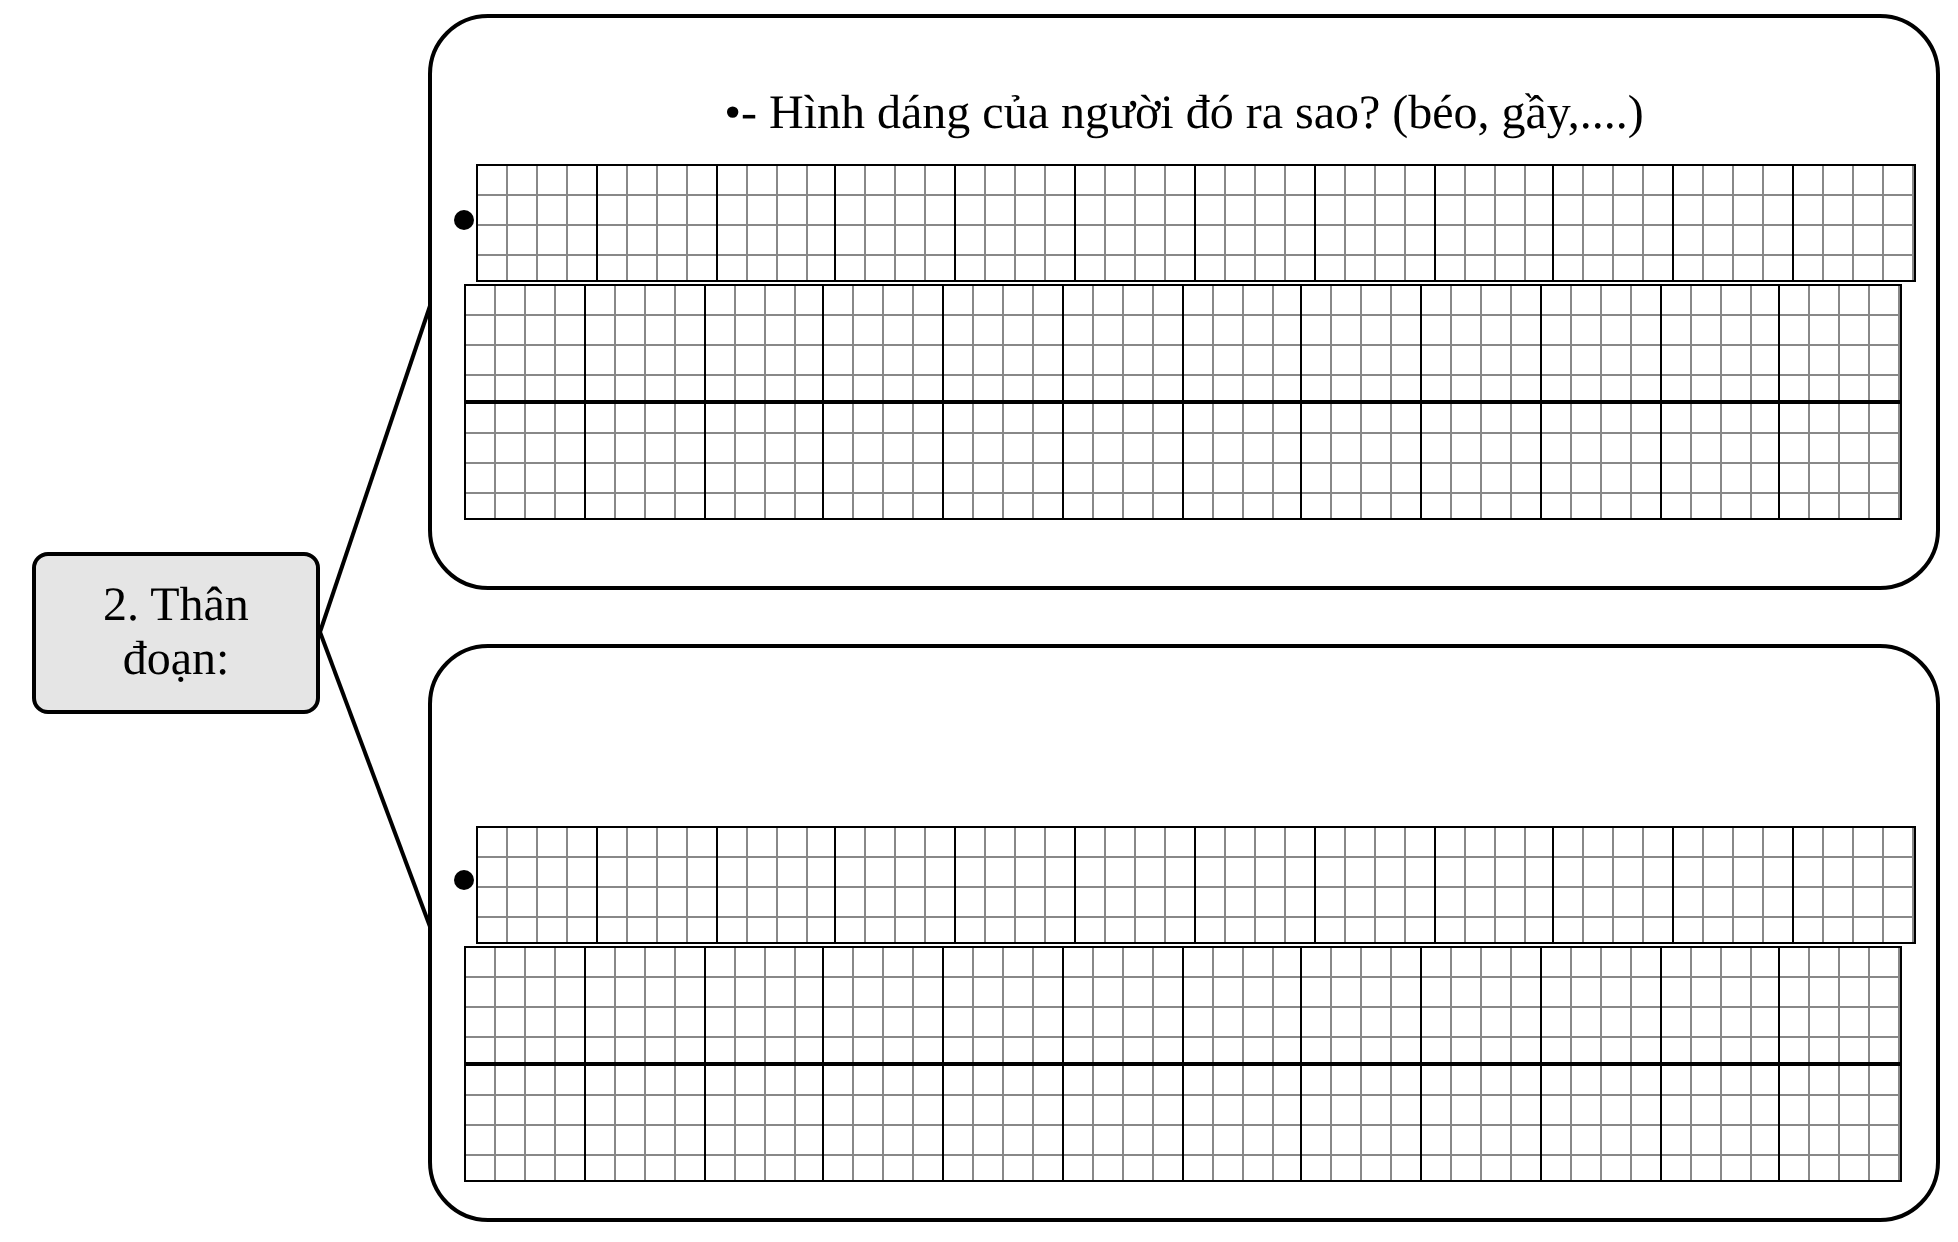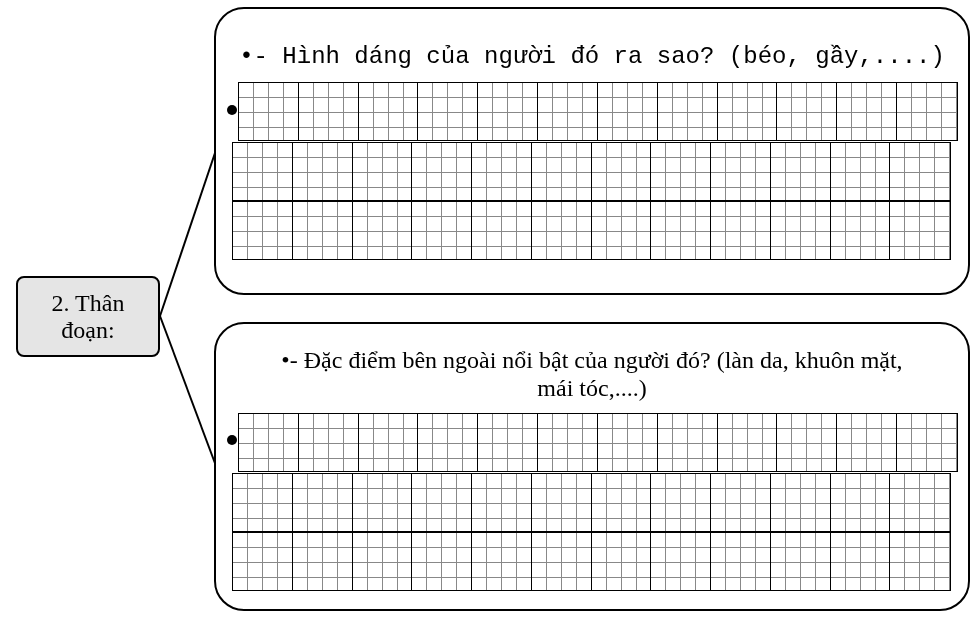--- a/index.html
+++ b/index.html
@@ -27,21 +27,21 @@
 </svg>
 
 <div class="label-box">
   <div>
     <div>2. Thân</div>
     <div>đoạn:</div>
   </div>
 </div>
 
 <div class="panel" style="top:7px;height:288px;">
-  <div class="panel-title" style="top:34px;font-family:Liberation Mono, monospace;">•- Hình dáng của người đó ra sao? (béo, gầy,....)</div>
+  <div class="panel-title" style="top:34px;">•- Hình dáng của người đó ra sao? (béo, gầy,....)</div>
 </div>
 <div class="dot" style="left:227px;top:105px;"></div>
 <div class="grid-row" style="left:238px;top:82px;width:720px;">
   <div class="cell"></div>
     <div class="cell"></div>
     <div class="cell"></div>
     <div class="cell"></div>
     <div class="cell"></div>
     <div class="cell"></div>
     <div class="cell"></div>
@@ -74,22 +74,20 @@
     <div class="cell"></div>
     <div class="cell"></div>
     <div class="cell"></div>
     <div class="cell"></div>
     <div class="cell"></div>
     <div class="cell"></div>
     <div class="cell"></div>
 </div>
 
 <div class="panel" style="top:322px;height:289px;">
-  <div class="panel-title" style="top:22px;">•- Đặc điểm bên ngoài nổi bật của người đó? (làn da, khuôn mặt,</div>
-  <div class="panel-title" style="top:50px;">mái tóc,....)</div>
 </div>
 <div class="dot" style="left:227px;top:435px;"></div>
 <div class="grid-row" style="left:238px;top:413px;width:720px;">
   <div class="cell"></div>
     <div class="cell"></div>
     <div class="cell"></div>
     <div class="cell"></div>
     <div class="cell"></div>
     <div class="cell"></div>
     <div class="cell"></div>

